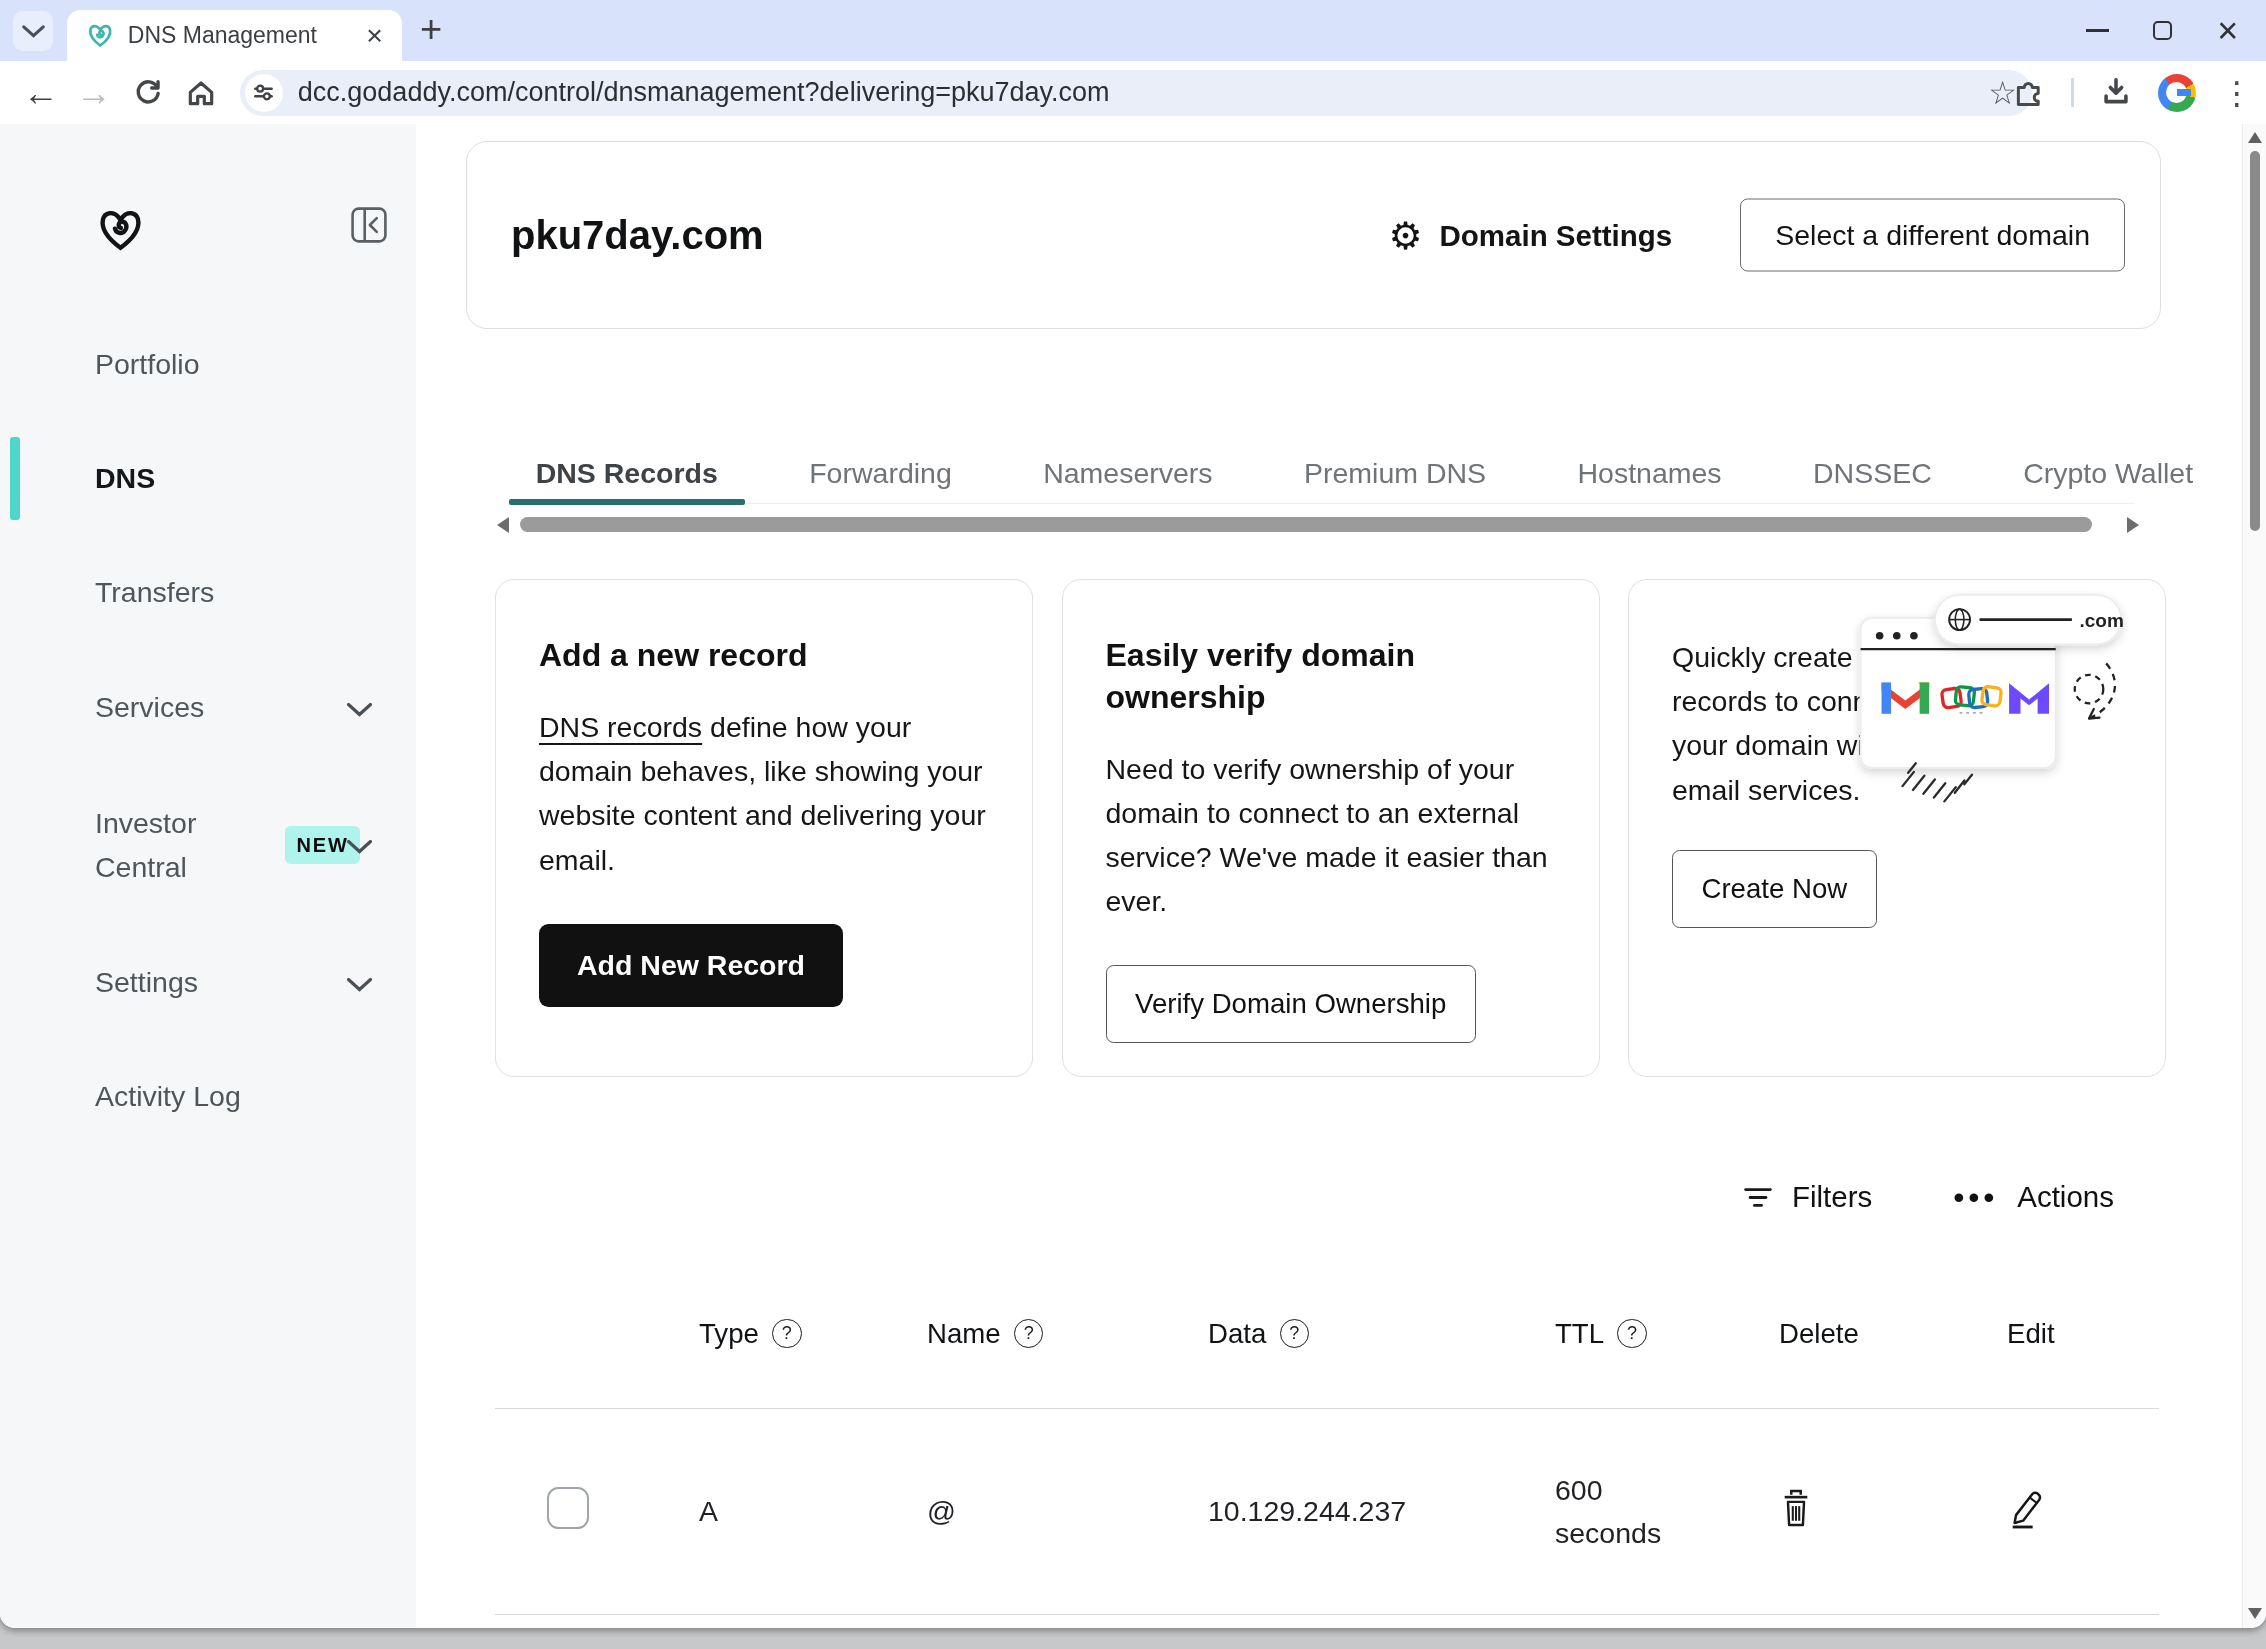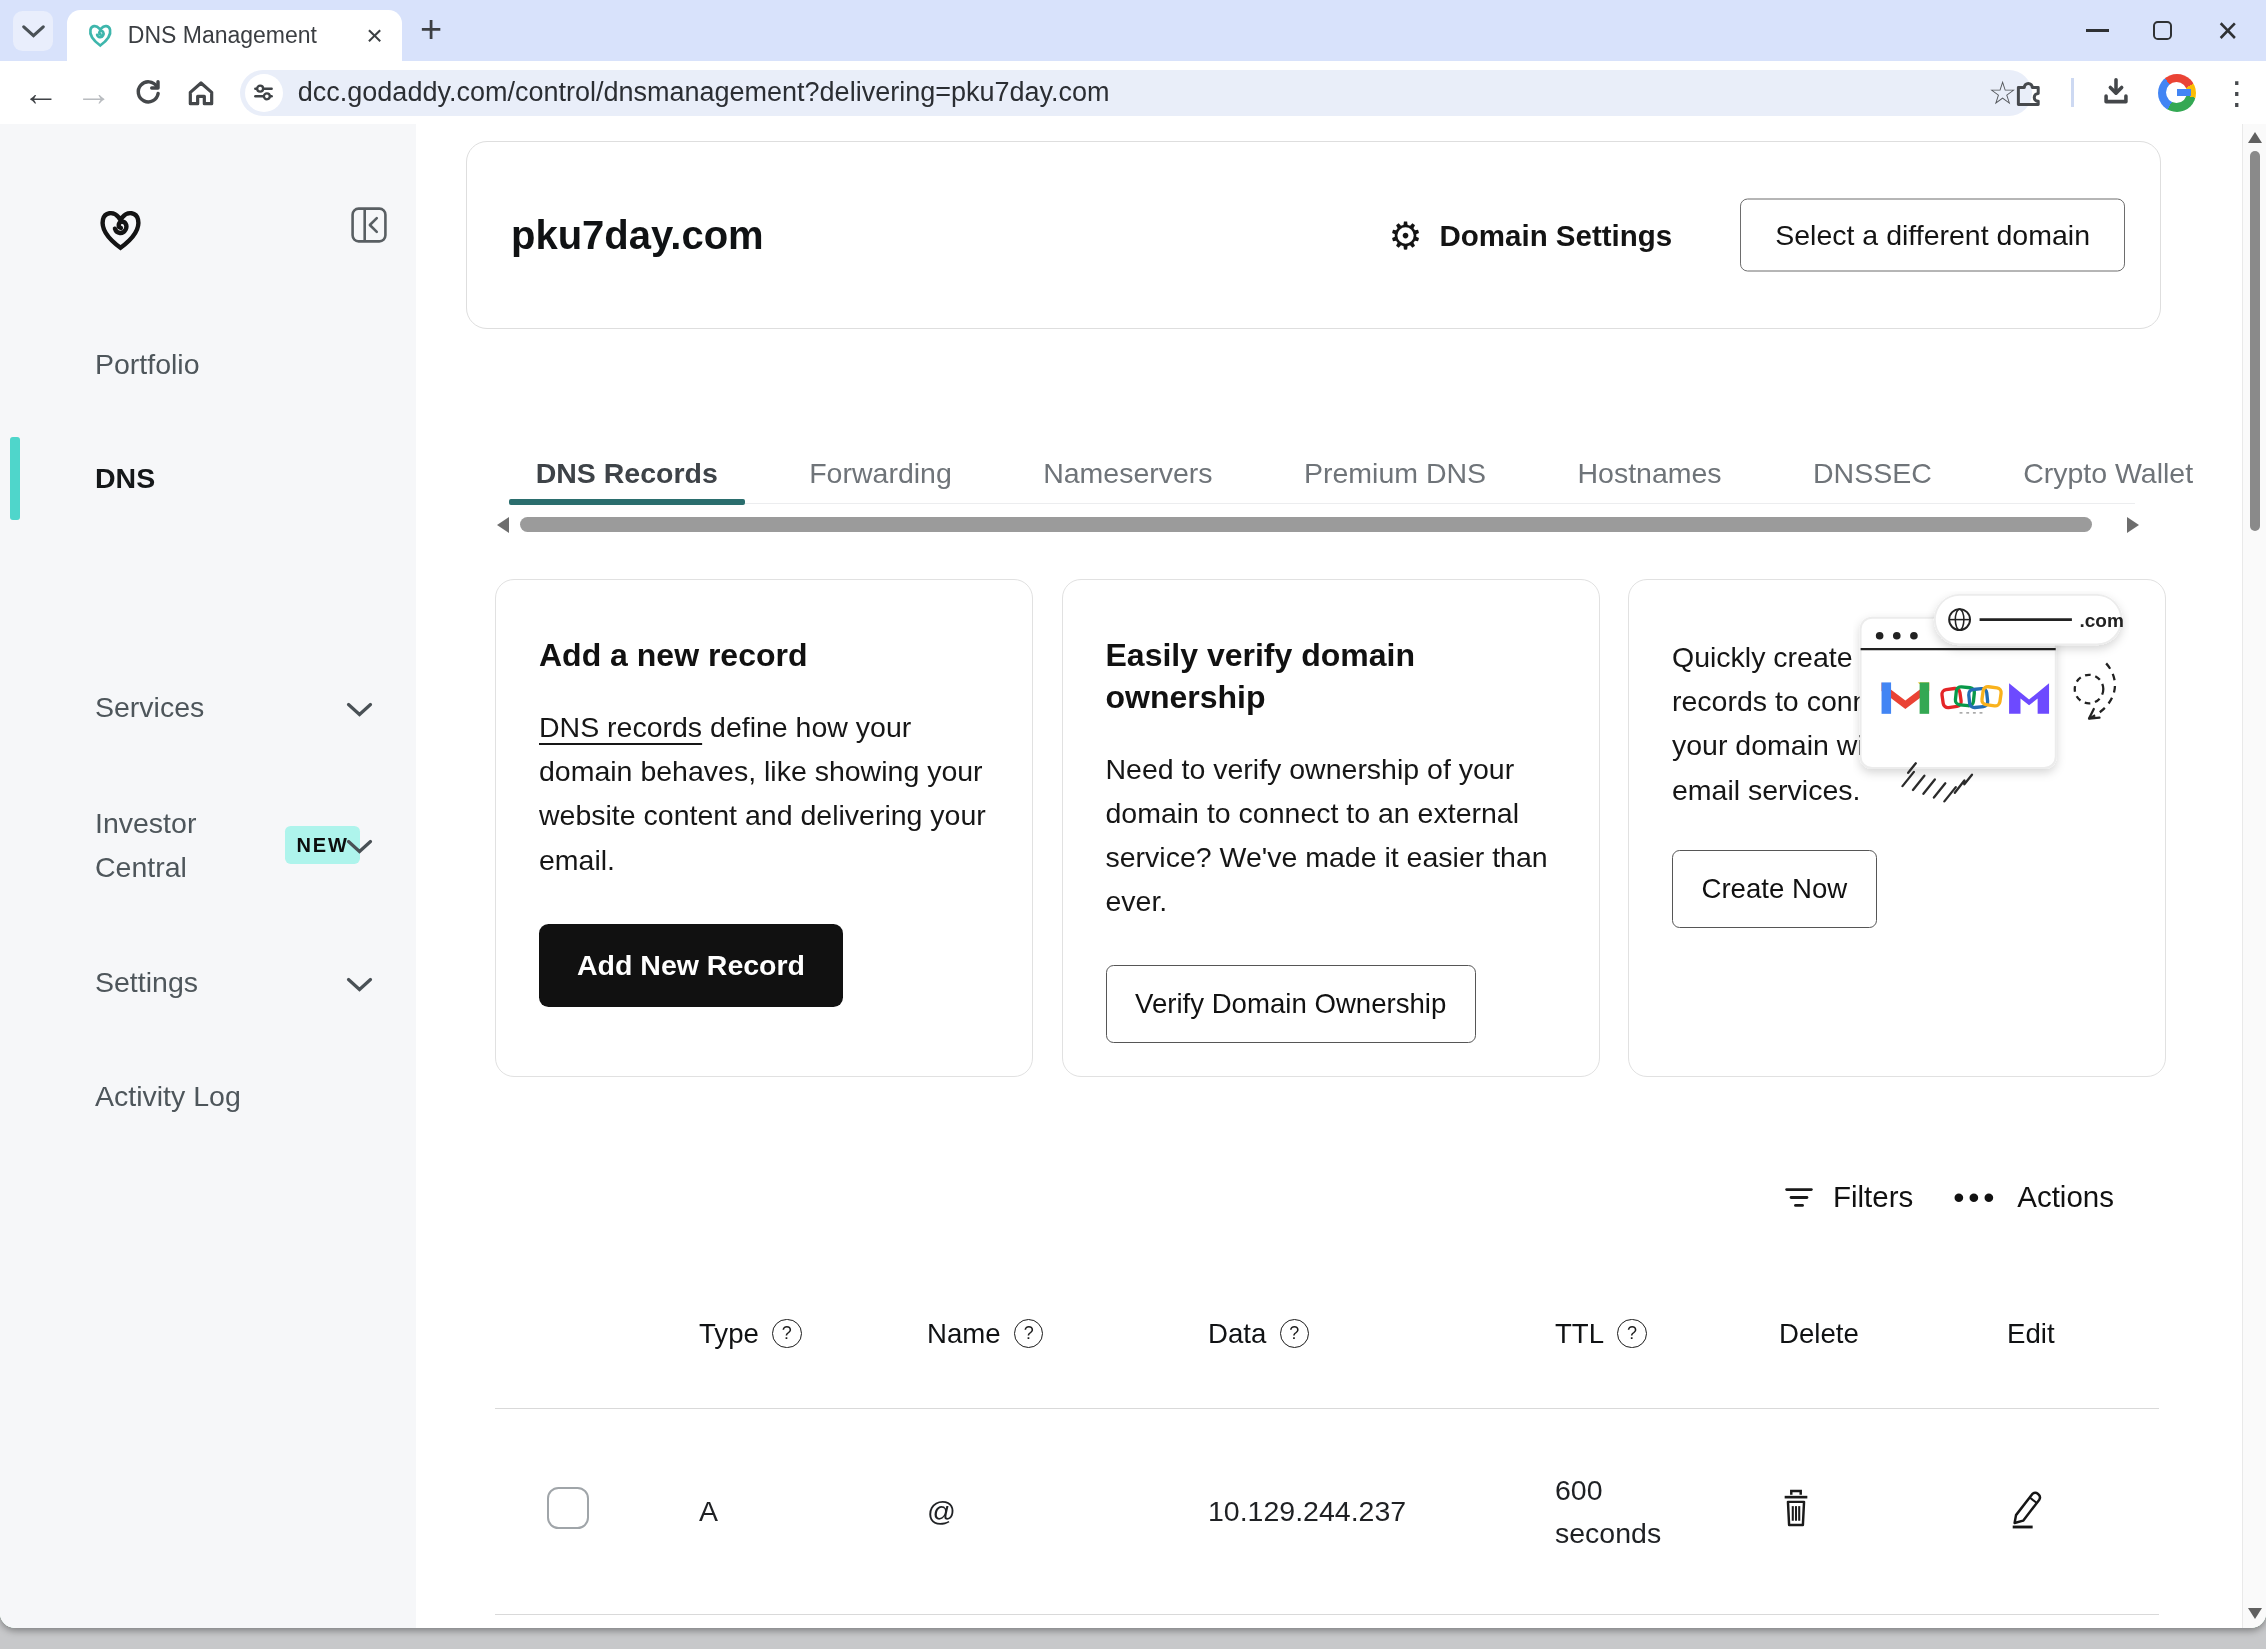--- a/index.html
+++ b/index.html
@@ -92,21 +92,21 @@
   .link { text-decoration:underline; text-underline-offset:5.7px; color:#161616; cursor:pointer; }
   .btn-dark { display:inline-block; margin-top:42px; background:#111; color:#fff; font-size:28.5px; font-weight:700;
               padding:25px 38px; border-radius:9.5px; border:none; cursor:pointer; }
   .btn-outline { display:inline-block; margin-top:42px; background:#fff; color:#111; font-size:27.6px;
                  padding:22px 28.5px; border-radius:7.6px; border:1.9px solid #565656; cursor:pointer; white-space:nowrap; }
   .card-mx h3 { max-width:228px; }
   .card-mx p  { max-width:238px; }
   .card-mx .btn-outline { margin-top:38px; }
   .illus { position:absolute; top:11.4px; right:36px; }
 
-  .list-controls { position:absolute; top:1056px; right:128px; display:flex; gap:40px; align-items:center; }
+  .list-controls { position:absolute; top:1056px; right:128px; display:flex; gap:81px; align-items:center; }
   .lc-btn { display:flex; align-items:center; gap:19px; font-size:29.5px; color:#111; cursor:pointer; }
   .dots3 { font-size:32px; letter-spacing:3.8px; color:#111; line-height:1; }
 
   .dnstable { position:absolute; left:79px; top:1179px; width:1664px; }
   .thead, .trow { display:grid; grid-template-columns:185px 228px 281px 347px 224px 228px 171px; align-items:center; }
   .thead { height:61px; }
   .th { font-size:27.6px; color:#101214; padding-left:19px; display:flex; align-items:center; gap:13.3px; }
   .help { width:29.5px; height:29.5px; border:1.9px solid #1b1b1b; border-radius:50%; display:inline-flex;
           align-items:center; justify-content:center; font-size:18px; color:#1b1b1b; cursor:pointer; flex:0 0 auto; }
   .trow { height:207px; margin-top:44px; border-top:1.9px solid #d9d9d9; border-bottom:1.9px solid #d9d9d9; }
@@ -212,20 +212,23 @@
           <polyline points="31,14 23,22 31,30" fill="none" stroke="#595f63" stroke-width="3" stroke-linecap="round" stroke-linejoin="round"></polyline>
         </svg>
       </div>
 
       <div class="nav-item" style="top:207px">
         <span>Portfolio</span>
       </div>
       <div class="nav-item active" style="top:321px">
         <span>DNS</span>
       </div>
+      <div class="nav-item" style="top:435px">
+        <span>Transfers</span>
+      </div>
       <div class="nav-item" style="top:550px">
         <span>Services</span>
         <span class="chev">
           <svg width="27" height="15" viewBox="0 0 26 15">
               <polyline points="2,2 13,12 24,2" fill="none" stroke="#4a5156" stroke-width="3.2" stroke-linecap="round"></polyline>
             </svg>
         </span>
       </div>
       <div class="nav-item tall" style="top:659px">
         <span class="nav-label-wrap">Investor Central</span>

